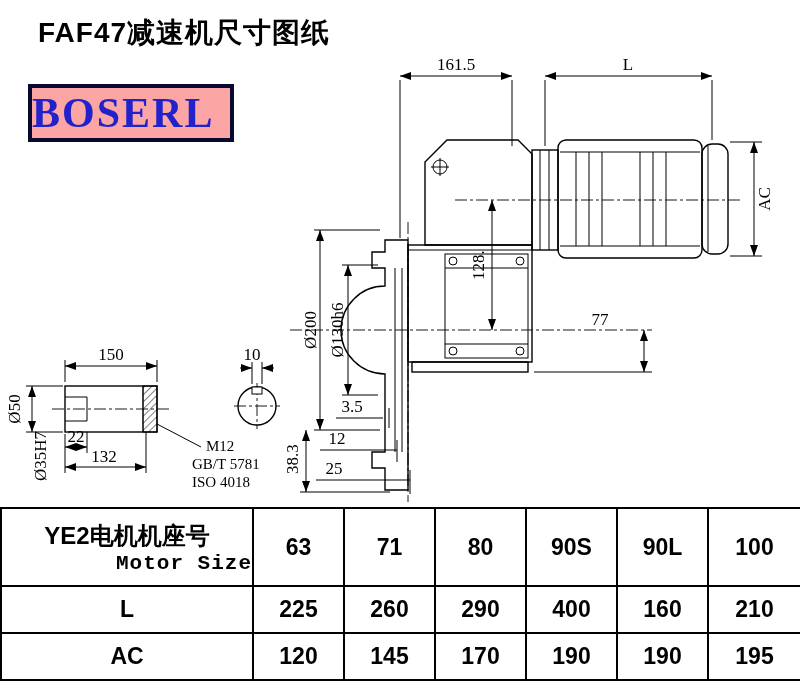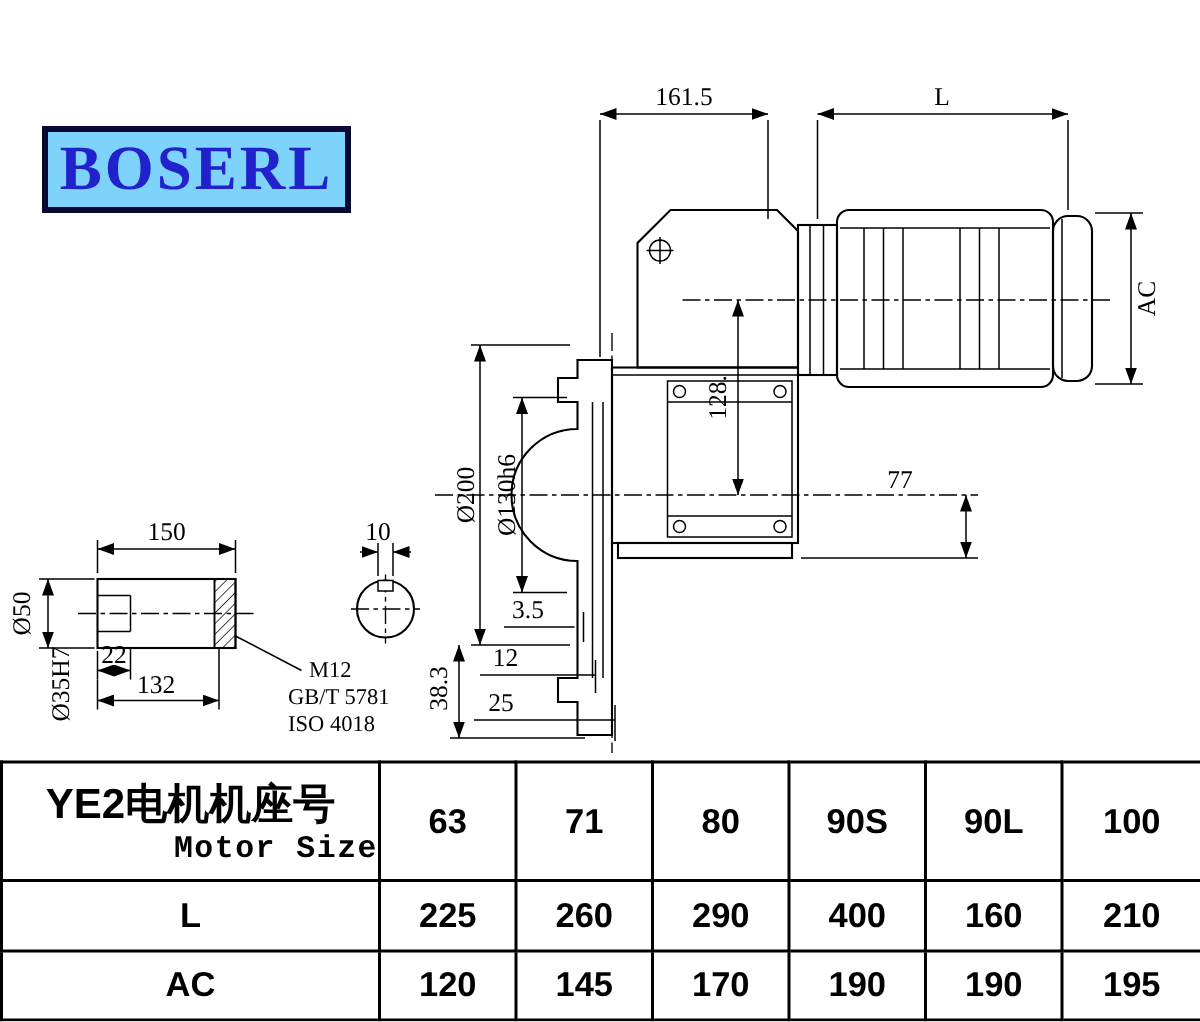--- a/index.html
+++ b/index.html
@@ -1,36 +1,36 @@
 <!DOCTYPE html>
 <html><head>
 <meta charset="utf-8">
 <style>
   html,body{margin:0;padding:0;background:#fff;}
   #page{position:relative;width:800px;height:681px;background:#fff;overflow:hidden;
         font-family:"Liberation Sans","DejaVu Sans",sans-serif;}
   #page-title{position:absolute;left:38px;top:14px;font-size:28px;font-weight:700;
         color:#000;letter-spacing:1px;white-space:nowrap;}
   #logo-box{position:absolute;left:28px;top:84px;width:198px;height:50px;
-        border:4px solid #0a0a30;display:flex;align-items:center;justify-content:center;
-        background:#7dd3fc;}
+        border:4px solid #0a0a30;display:flex;align-items:center;
+        background:#fca5a5;}
   #logo-box span{font-family:"Liberation Serif","DejaVu Serif",serif;font-size:42px;
         font-weight:700;color:#2222cc;letter-spacing:2px;line-height:1;}
   #drawing{position:absolute;left:0;top:0;}
   .ol{stroke:#000;stroke-width:1.4;fill:none;}
   .ln{stroke:#000;stroke-width:1;fill:none;}
   .cl{stroke:#000;stroke-width:0.9;fill:none;stroke-dasharray:12 3 3 3;}
   .dm{stroke:#000;stroke-width:1;fill:none;}
   .dt{font-family:"Liberation Serif","DejaVu Serif",serif;font-size:17px;fill:#000;}
   .ds{font-family:"Liberation Serif","DejaVu Serif",serif;font-size:15px;fill:#000;}
   #size-table{position:absolute;left:0;top:507px;width:800px;height:174px;
         border-collapse:collapse;table-layout:fixed;background:#fff;}
   #size-table td{border:2px solid #000;text-align:center;vertical-align:middle;
         font-weight:700;font-size:23px;color:#000;padding:0;}
-  #size-table .hdr-cn{font-size:28px;font-weight:700;}
+  #size-table .hdr-cn{font-size:24px;font-weight:700;}
   #size-table .hdr-en{font-family:"Liberation Mono","DejaVu Sans Mono",monospace;
         font-size:21px;font-weight:700;letter-spacing:1px;text-align:right;}
 </style>
 </head>
 <body>
 
 <div id="page">
 
   <svg id="drawing" width="800" height="507" viewBox="0 0 800 507">
     <defs>
@@ -206,20 +206,21 @@
     </g>
 
     <g>
       <line class="ln" x1="157" y1="424" x2="201" y2="447"></line>
       <text class="ds" x="206" y="451">M12</text>
       <text class="ds" x="192" y="469">GB/T 5781</text>
       <text class="ds" x="192" y="487">ISO 4018</text>
     </g>
   </svg>
 
+  <div id="page-title">FAF47减速机尺寸图纸</div>
 
   <div id="logo-box">
     <span>BOSERL</span>
   </div>
 
   <table id="size-table">
     <colgroup>
       <col style="width:252px">
       <col style="width:91px">
         <col style="width:91px">

